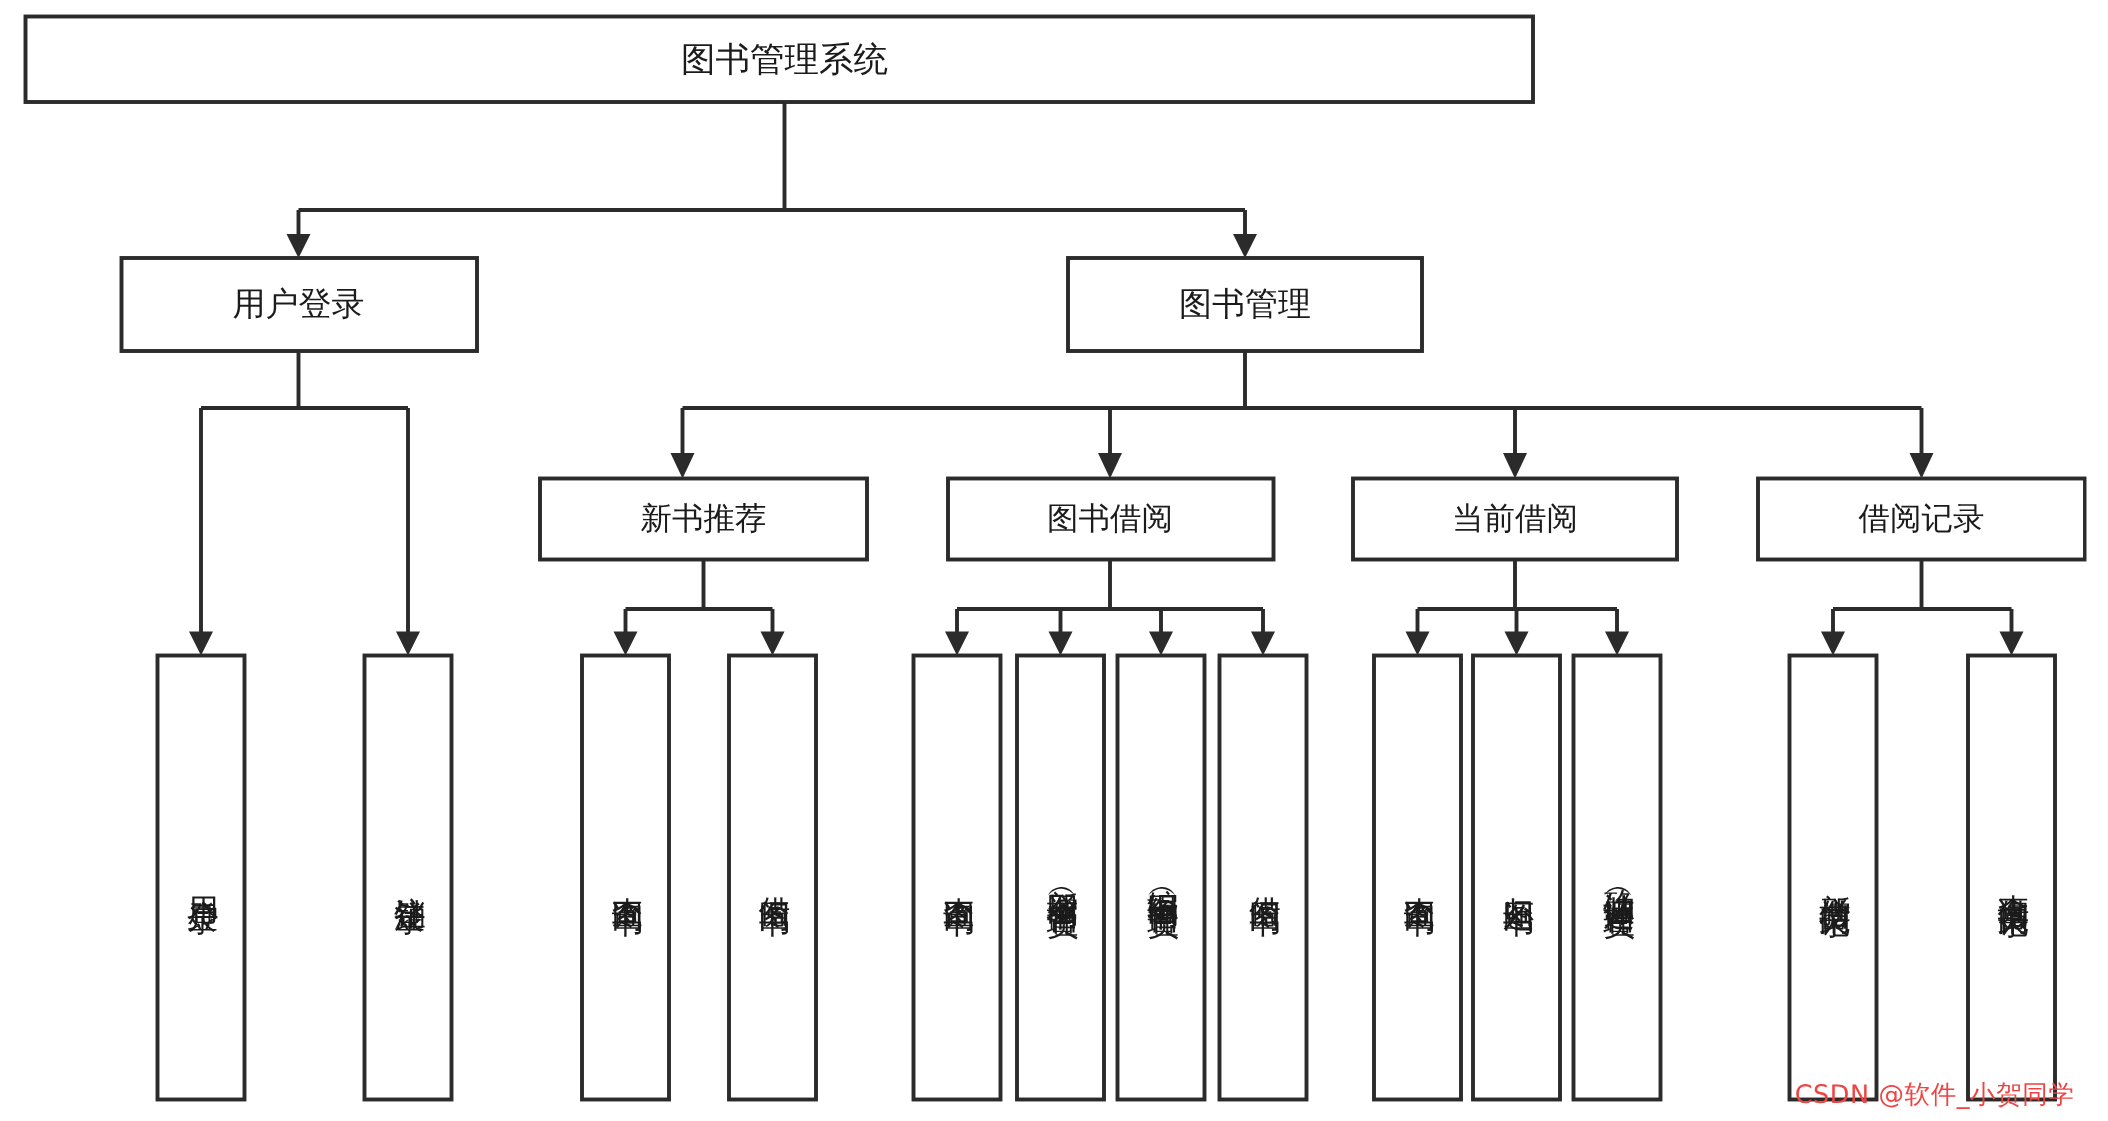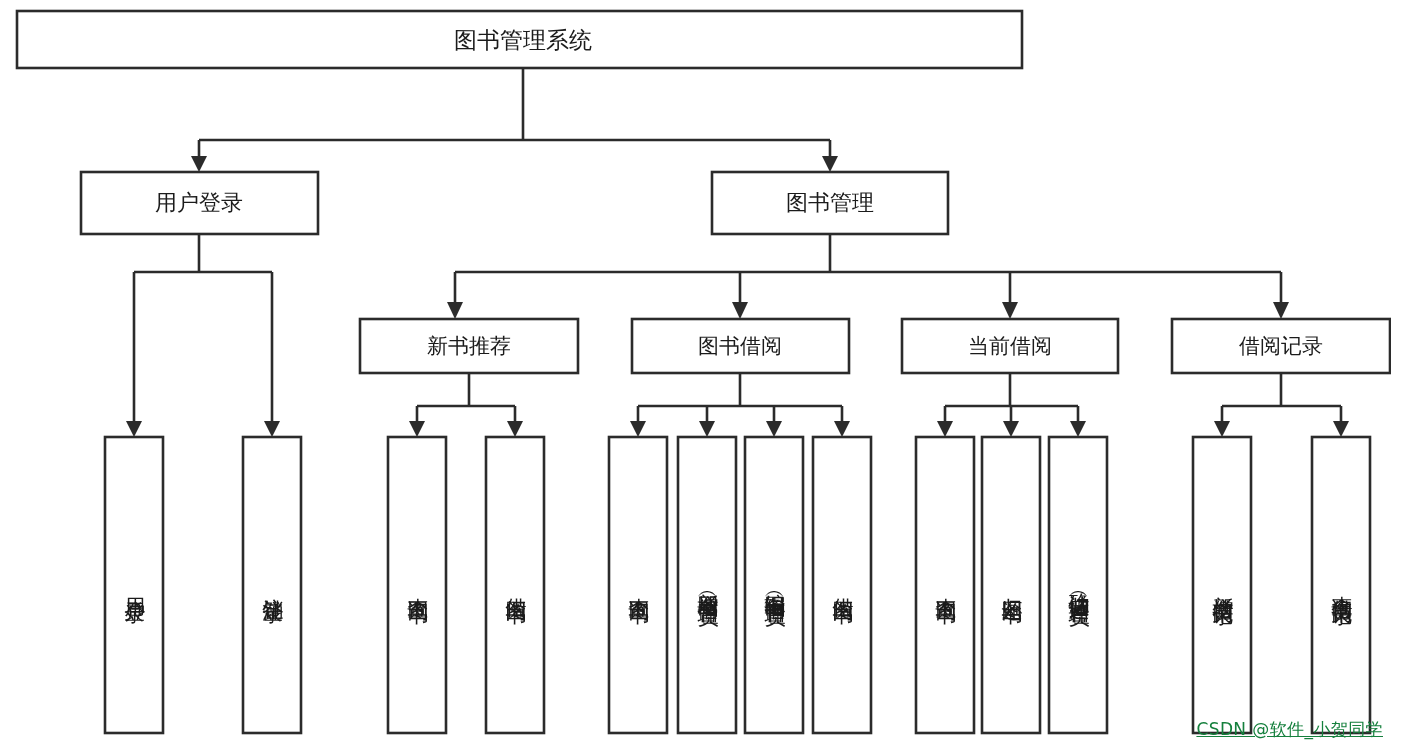--- a/index.html
+++ b/index.html
@@ -61,25 +61,24 @@
     writing-mode: vertical-rl;
     text-orientation: upright;
     letter-spacing: 2px;
   }
   .watermark {
     position: absolute;
     right: 8px;
     bottom: 6px;
     font-family: "DejaVu Sans", "Liberation Sans", sans-serif;
     font-size: 17px;
-    color: #15803d;
+    color: #ef4444;
     white-space: nowrap;
     letter-spacing: 0.4px;
     pointer-events: none;
-    text-decoration: underline;
   }
 </style>
 </head>
 <body>
 
 <div id="canvas">
 
   <svg class="diagram" viewBox="0 0 1405 747" xmlns="http://www.w3.org/2000/svg">
 
     <g>

